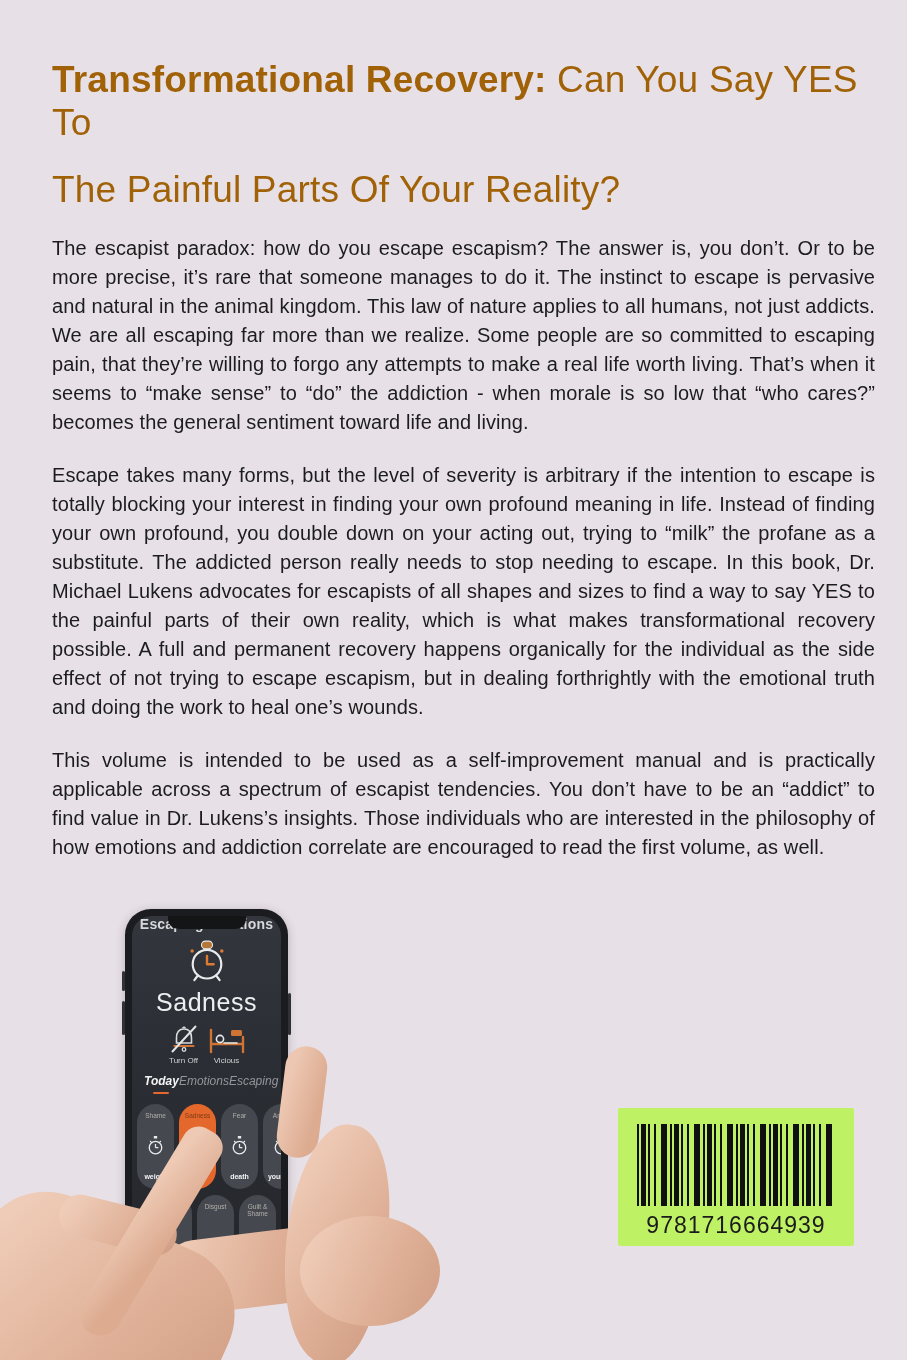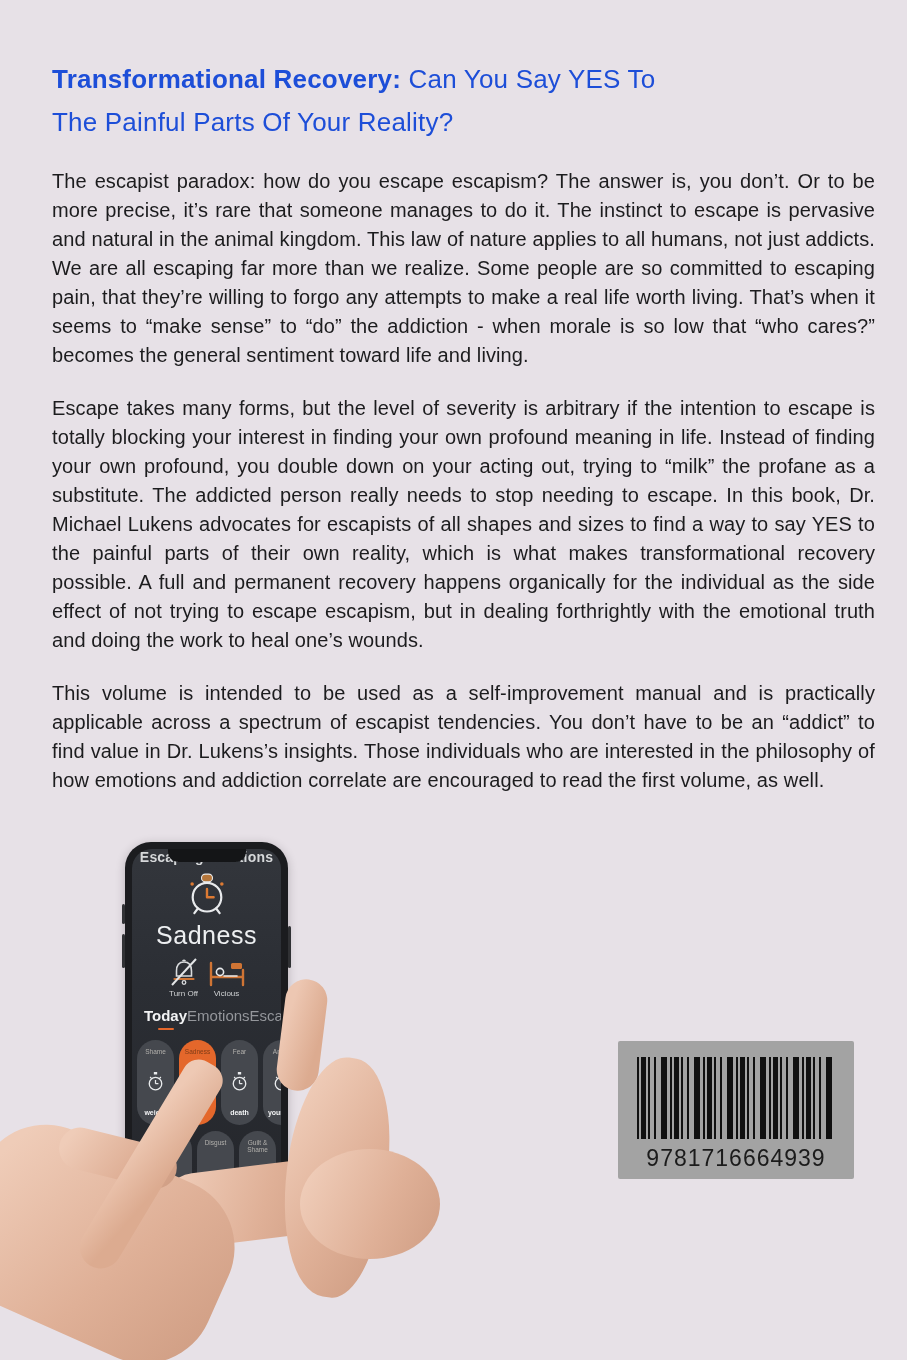--- a/index.html
+++ b/index.html
@@ -4,40 +4,40 @@
 <style>
   * { margin:0; padding:0; box-sizing:border-box; }
   html,body { background:#b9b3ba; }
   body { font-family:"Liberation Sans", sans-serif; }
   .cover {
     position:relative; width:907px; height:1360px; margin:0 auto;
     background:#e7e1e7; overflow:hidden;
     padding:58px 32px 0 52px;
   }
   
-  .title { font-size:26px; line-height:43px; color:#1d4ed8; font-weight:400; letter-spacing:.2px; }
+  .title { font-size:37px; line-height:43px; color:#a16207; font-weight:400; letter-spacing:.2px; }
   .title .b { font-weight:700; }
-  .title .line2 { display:block; }
+  .title .line2 { display:block;margin-top:24px; }
   
   .body-text { margin-top:23px; }
   .body-text p {
     font-size:20px; line-height:29px; color:#1c1c1e;
     text-align:justify; margin-bottom:24px; letter-spacing:.1px;
   }
   
   .bottom { position:relative; height:430px; margin-left:-52px; margin-right:-32px; margin-top:2px; }
   
   .quote {
     position:absolute; left:340px; top:48px; width:525px;
     font-size:30px; line-height:35px; font-weight:700; color:#0d0d0f; letter-spacing:.2px;
   }
   
   .barcode-box {
     position:absolute; left:618px; top:222px; width:236px; height:138px;
-    background:#a3a3a3; border-radius:2px;
+    background:#bef264; border-radius:2px;
   }
   .bars {
     margin:16px auto 6px; width:198px; height:82px;
     background:repeating-linear-gradient(90deg,
       #101010 0 2px, transparent 2px 4px,
       #101010 4px 9px, transparent 9px 11px,
       #101010 11px 13px, transparent 13px 17px,
       #101010 17px 19px, transparent 19px 24px,
       #101010 24px 30px, transparent 30px 33px);
   }
@@ -61,21 +61,21 @@
     position:absolute; left:50%; top:0; transform:translateX(-50%);
     width:78px; height:13px; background:#141517; border-radius:0 0 10px 10px;
   }
   .app-title { text-align:center; font-size:14px; font-weight:700; color:#d6d8da; letter-spacing:.2px; }
   .alarm-wrap { margin-top:8px; text-align:center; }
   .emotion { text-align:center; font-size:25px; font-weight:300; color:#edeff1; letter-spacing:.5px; }
   .actions { margin-top:7px; display:flex; justify-content:center; gap:6px; }
   .action { display:flex; flex-direction:column; align-items:center; }
   .action span { margin-top:2px; font-size:8px; color:#cfd1d3; }
   .tabs { margin-top:9px; display:flex; justify-content:space-between; padding:0 12px; }
-  .tab { font-size:15px; color:#94969b; }
+  .tab { font-size:12px; color:#94969b;font-style:italic; }
   .tab.active { color:#f2f3f4; font-weight:700; }
   .tab.active::after { content:""; display:block; width:16px; height:2px; background:#e4672b; border-radius:1px; margin:4px auto 0; }
   .pill-row { display:flex; gap:5px; margin-top:10px; padding-left:5px; }
   .pill-row.row2 { margin-top:6px; margin-left:18px; }
   .pill {
     flex:0 0 37px; height:85px; border-radius:19px; background:#45484e;
     display:flex; flex-direction:column; align-items:center; justify-content:space-between;
     padding:8px 2px 9px;
   }
   .pill.selected { background:#e4672b; }

